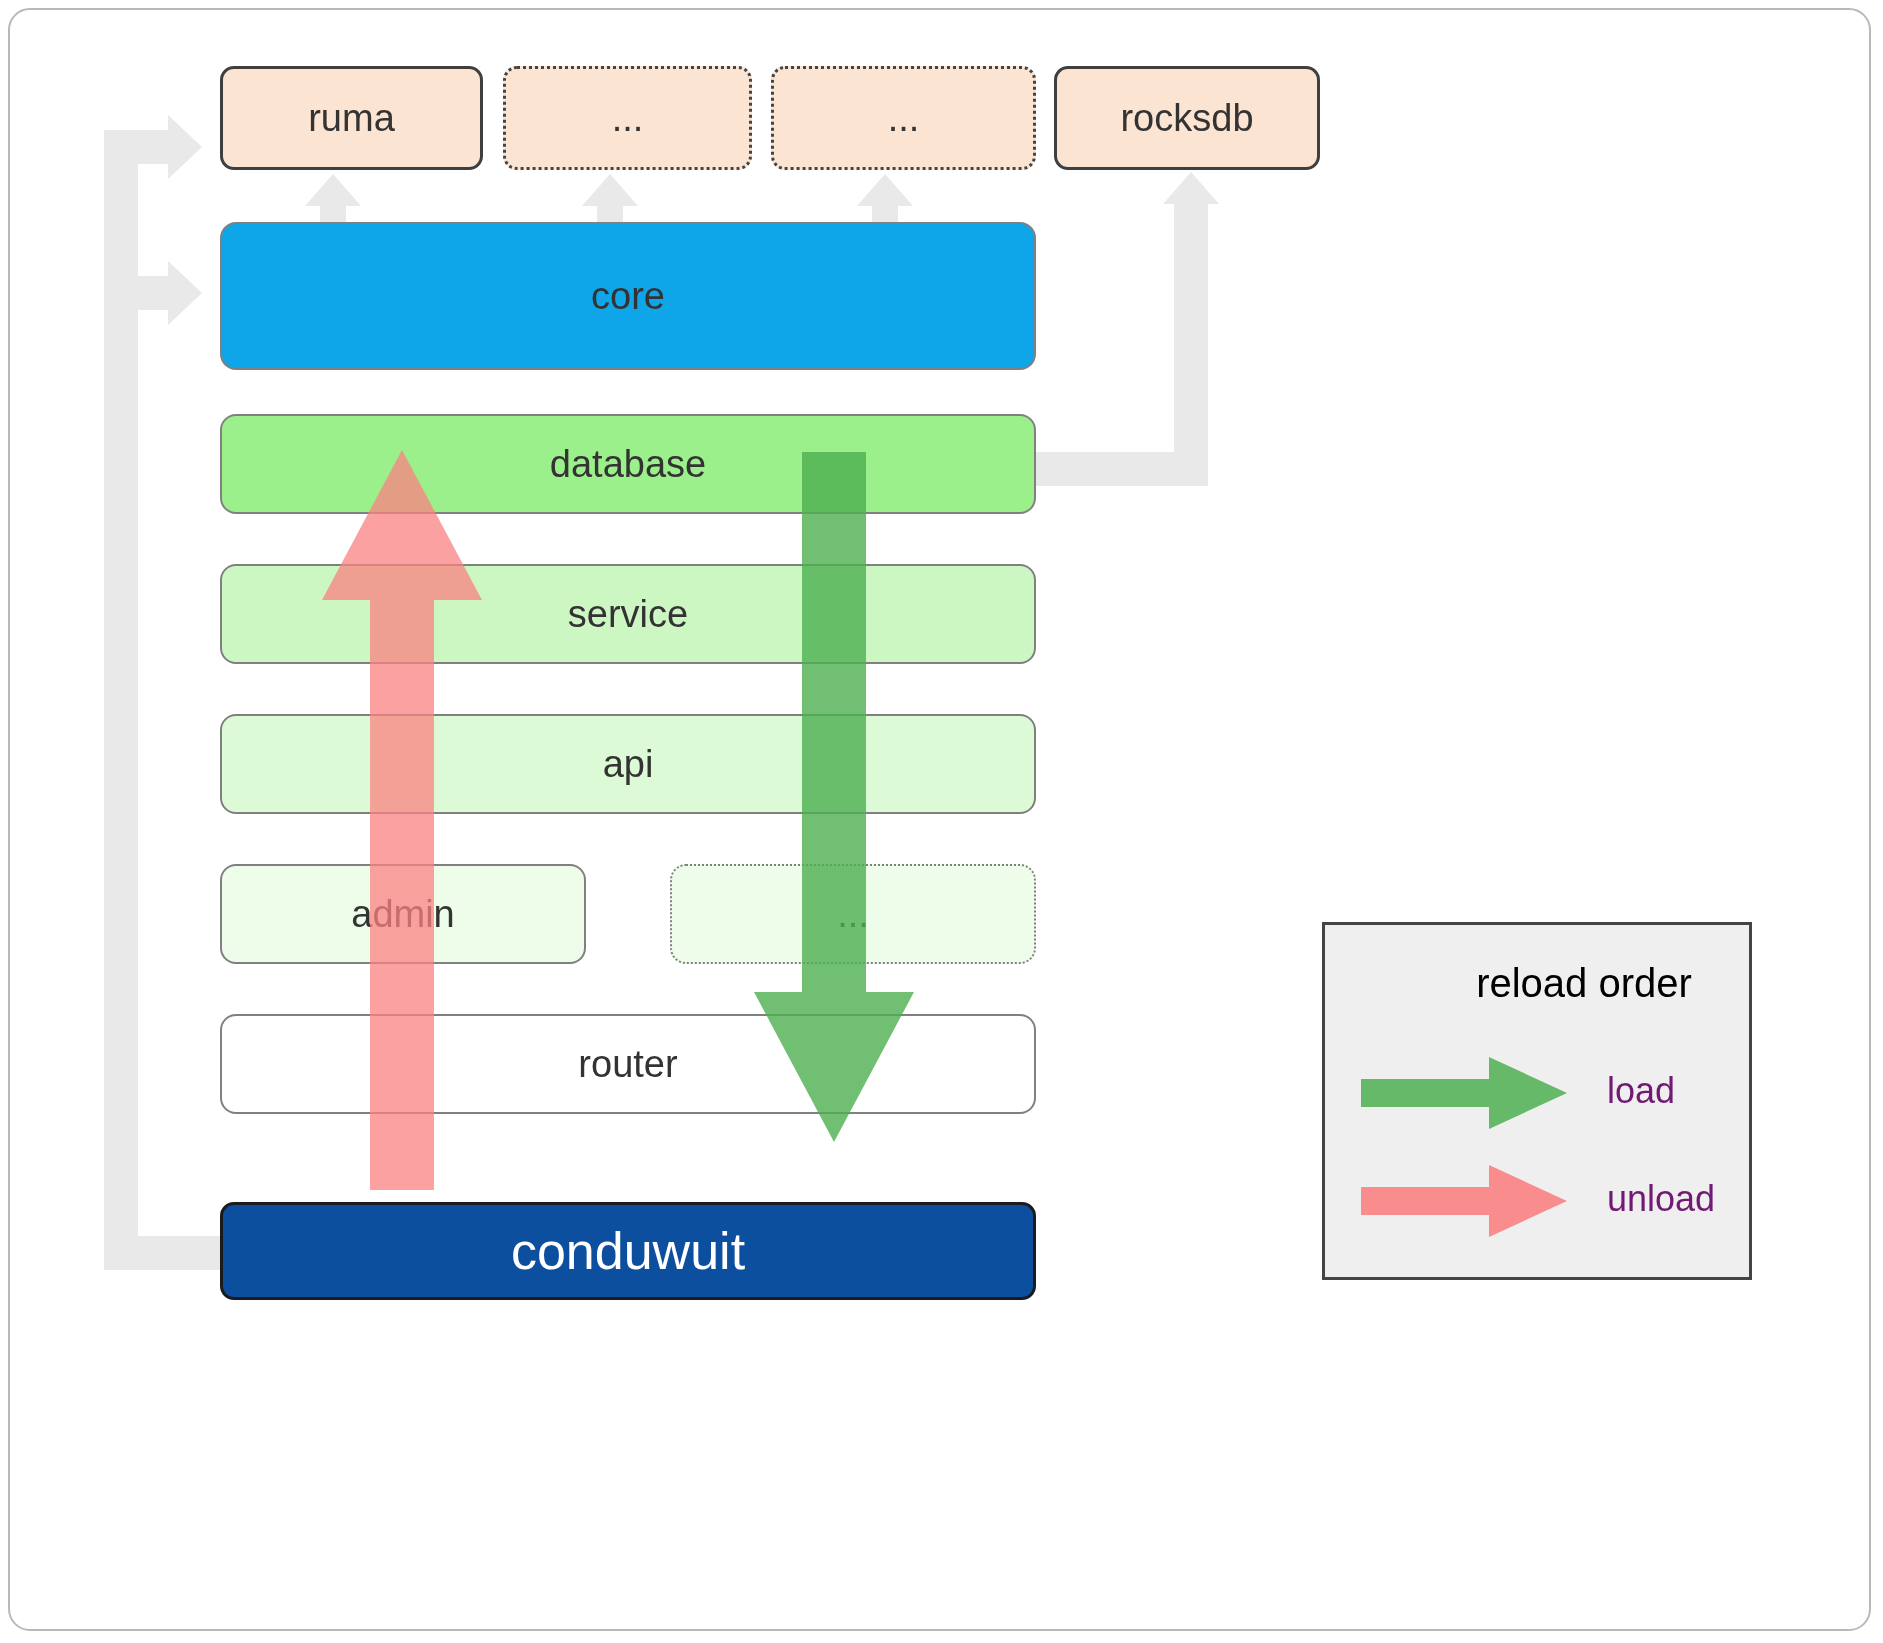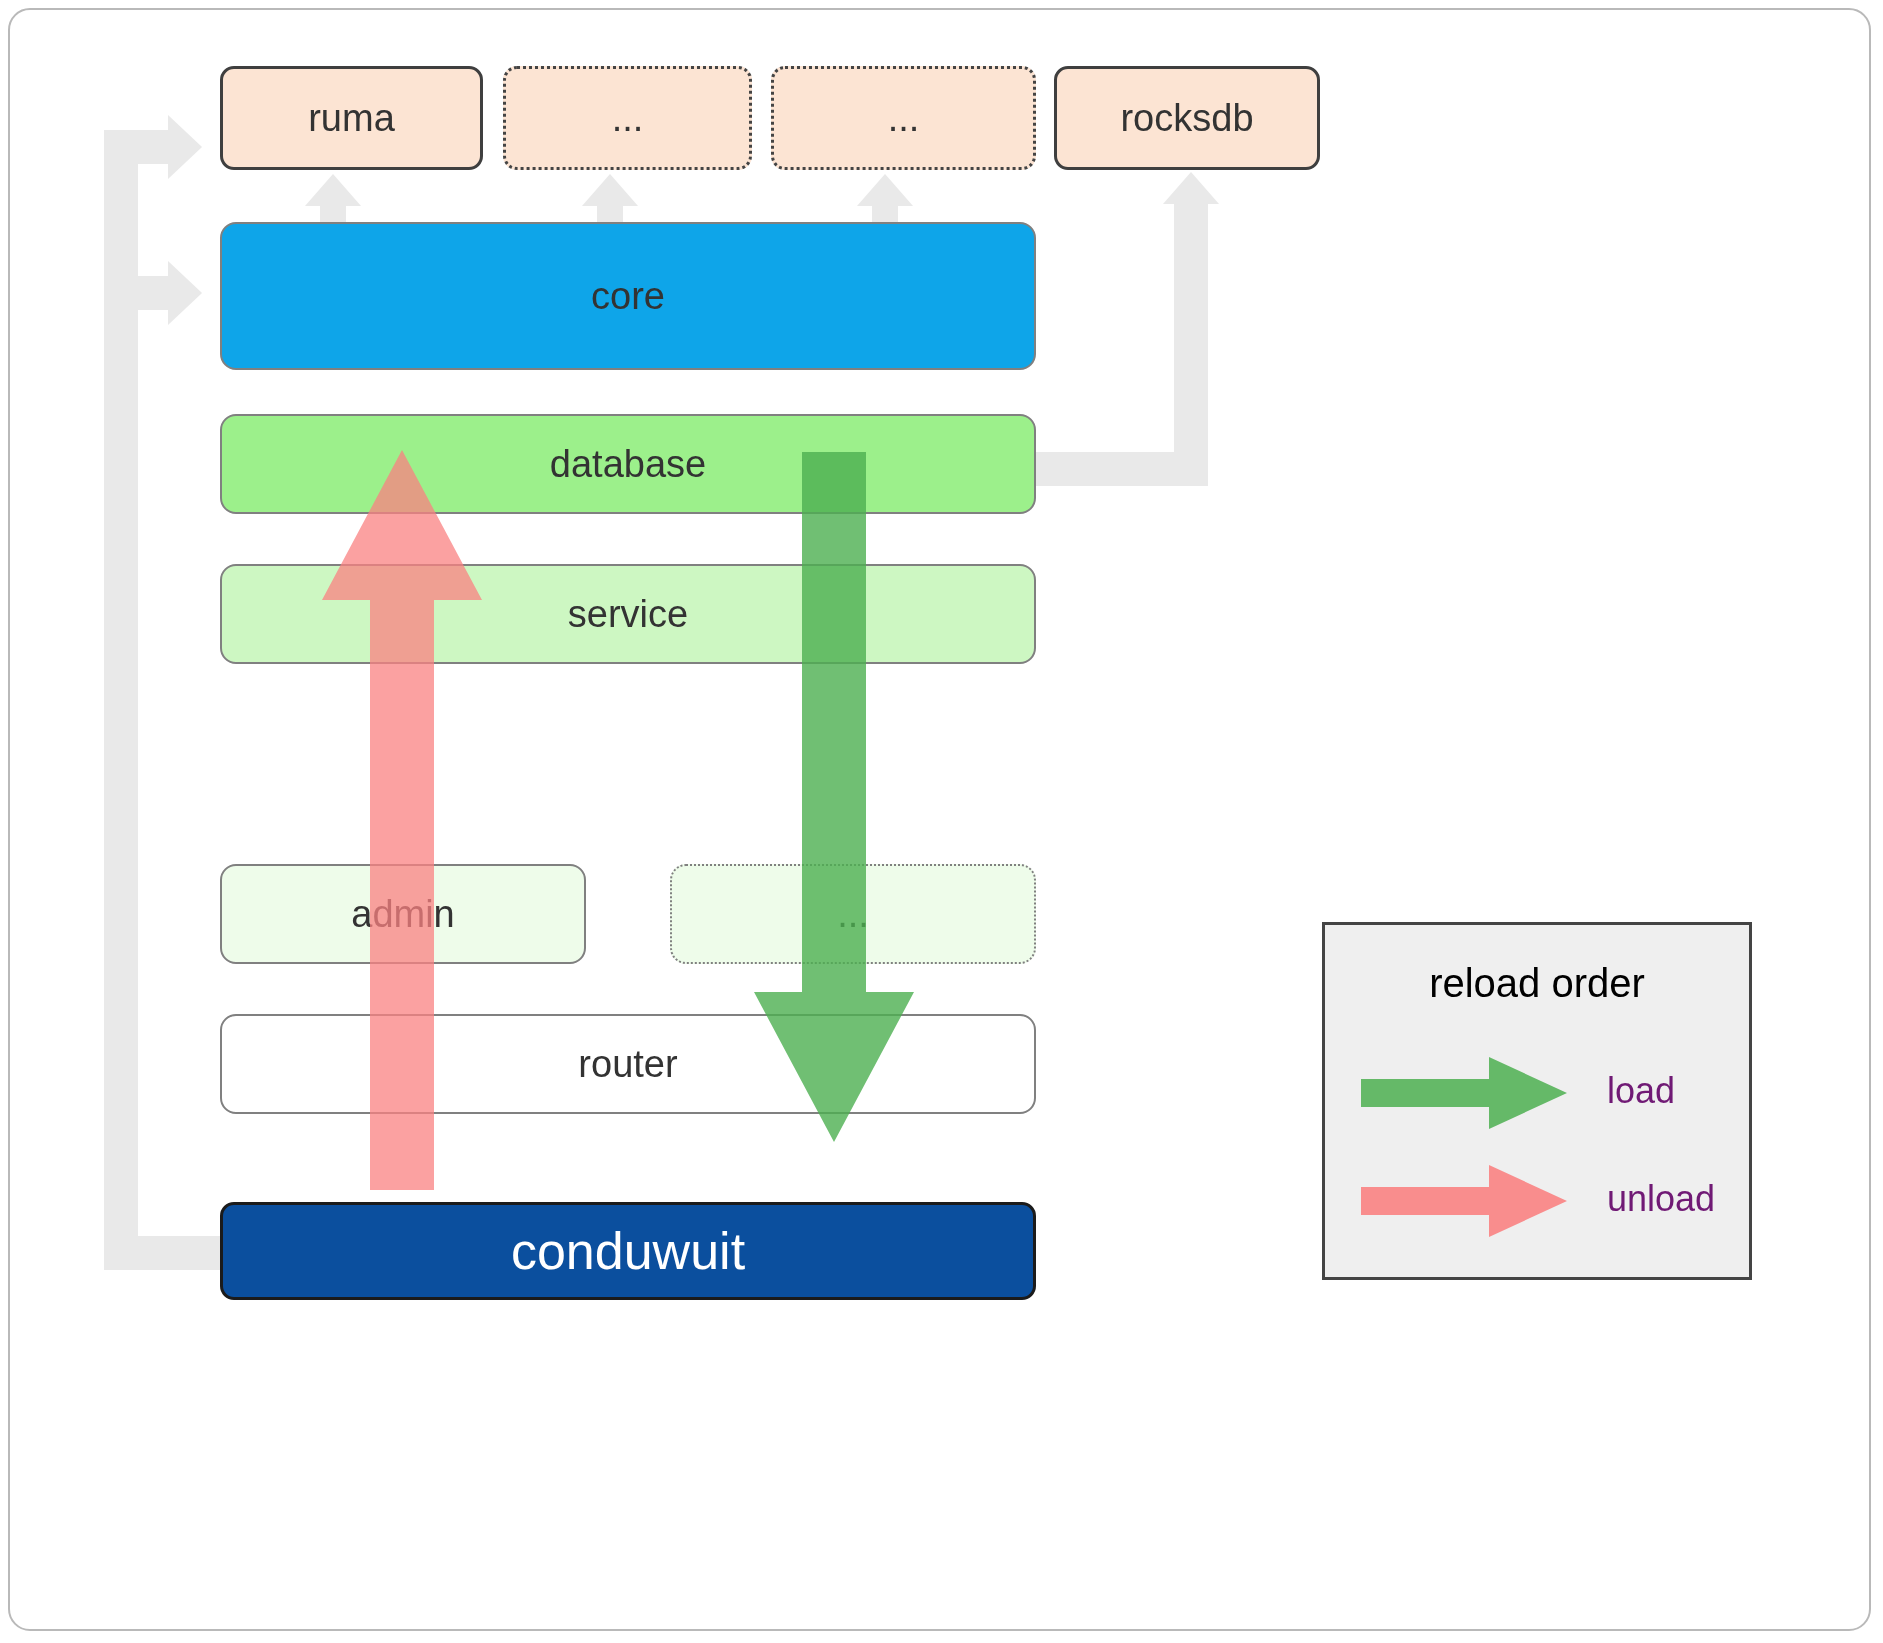--- a/index.html
+++ b/index.html
@@ -169,20 +169,23 @@
   </div>
 
   <div class="node layer" style="left:202px; top:414px; width:816px; height:100px; background:#9cf08b;">
     <span class="lbl">database</span>
   </div>
 
   <div class="node layer" style="left:202px; top:564px; width:816px; height:100px; background:#cdf7c2;">
     <span class="lbl">service</span>
   </div>
 
+  <div class="node layer" style="left:202px; top:714px; width:816px; height:100px; background:#ddfad6;">
+    <span class="lbl">api</span>
+  </div>
 
   <div class="node layer" style="left:202px; top:864px; width:366px; height:100px; background:#eefcea;">
     <span class="lbl">admin</span>
   </div>
 
   <div class="node layer dotted" style="left:652px; top:864px; width:366px; height:100px; background:#eefcea;">
     <span class="lbl">...</span>
   </div>
 
   <div class="node layer" style="left:202px; top:1014px; width:816px; height:100px; background:#ffffff;">
@@ -195,21 +198,21 @@
 
   <svg class="flow" width="200" height="750" style="left:316px; top:440px;" viewBox="0 0 200 750">
     <polygon points="54,750 54,160 6,160 86,10 166,160 118,160 118,750" fill="#fa8282" fill-opacity="0.75"></polygon>
   </svg>
 
   <svg class="flow" width="200" height="700" style="left:740px; top:452px;" viewBox="0 0 200 700">
     <polygon points="62,0 62,540 14,540 94,690 174,540 126,540 126,0" fill="#4caf50" fill-opacity="0.8"></polygon>
   </svg>
 
   <div class="legend" style="left:1322px; top:922px; width:430px; height:358px;">
-    <div class="legend-title" style="top:36px;">reload order</div>
+    <div class="legend-title" style="top:36px;padding-left:47px;">reload order</div>
 
     <svg style="position:absolute; left:36px; top:128px;" width="220" height="80" viewBox="0 0 220 80">
       <polygon points="0,26 128,26 128,4 206,40 128,76 128,54 0,54" fill="#4caf50" fill-opacity="0.85"></polygon>
     </svg>
     <div class="legend-label" style="left:282px; top:145px;">load</div>
 
     <svg style="position:absolute; left:36px; top:236px;" width="220" height="80" viewBox="0 0 220 80">
       <polygon points="0,26 128,26 128,4 206,40 128,76 128,54 0,54" fill="#fa8282" fill-opacity="0.9"></polygon>
     </svg>
     <div class="legend-label" style="left:282px; top:253px;">unload</div>

